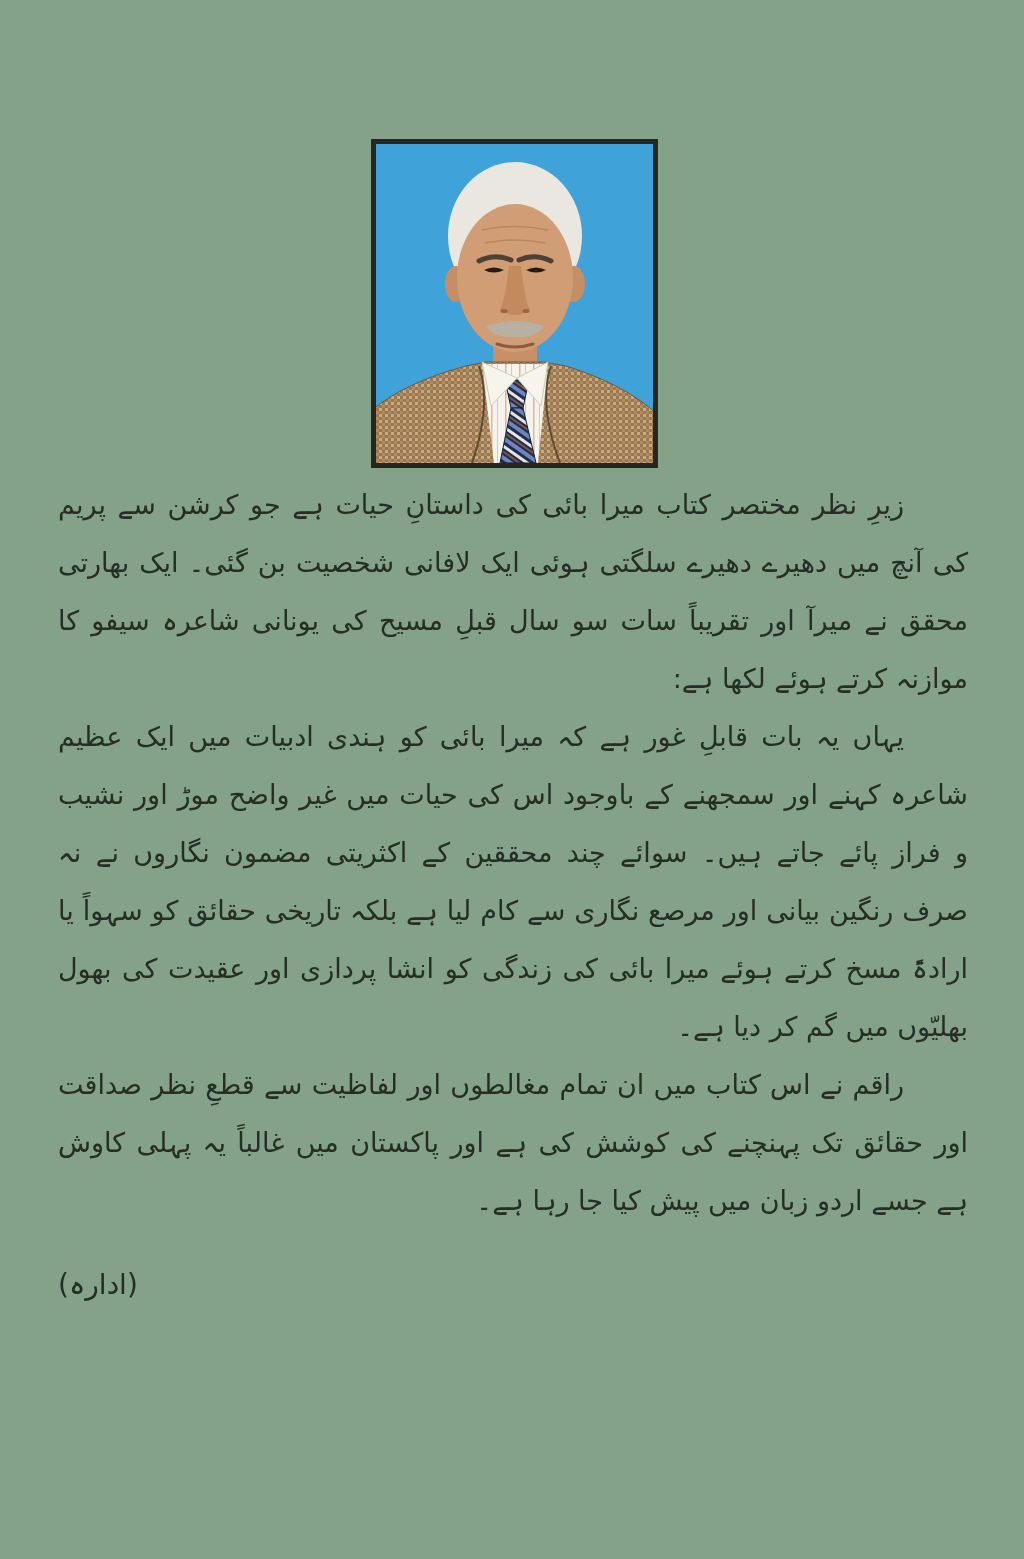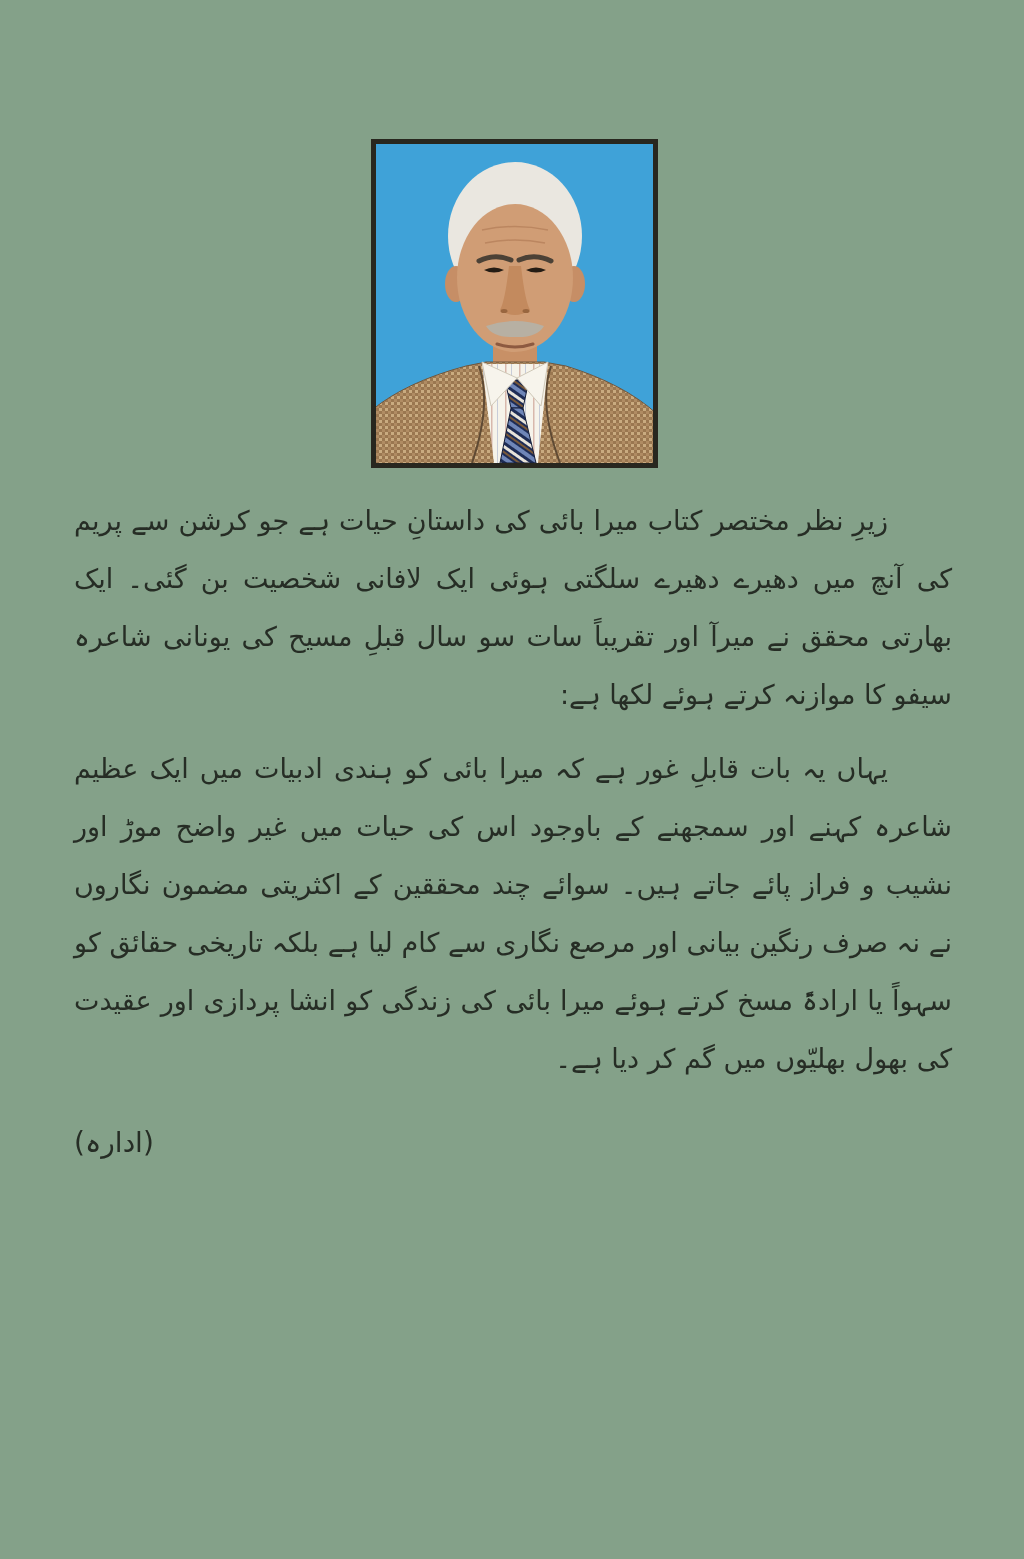--- a/index.html
+++ b/index.html
@@ -31,21 +31,21 @@
     right: 56px;
     left: 58px;
     top: 476px;
     direction: rtl;
     color: var(--ink, #262d25);
     font-size: 27px;
     line-height: 58px;
     text-align: justify;
     text-justify: inter-word;
   }
-  .text-block p { margin: 16px; text-indent: 64px; }
+  .text-block p { margin: 0; text-indent: 64px; }
   .text-block p.quote { margin: 0 64px 0 18px; text-indent: 96px; }
   .text-block p.signature {
     margin-top: 26px;
     text-indent: 0;
     text-align: left;
     font-size: 28px;
   }
 </style>
 </head>
 <body>
@@ -113,16 +113,17 @@
       <polygon points="135,264 147,264 160,319 124,319" fill="url(#tieP)" stroke="#141d38" stroke-width="1"></polygon>
 
       <path d="M106,218 L141,234 L115,262 Z" fill="#f7f4ec" stroke="#cfc8b8" stroke-width="1"></path>
       <path d="M172,218 L141,234 L165,262 Z" fill="#f7f4ec" stroke="#cfc8b8" stroke-width="1"></path>
     </svg>
   </div>
 
   <div class="text-block">
     <p>زیرِ نظر مختصر کتاب میرا بائی کی داستانِ حیات ہے جو کرشن سے پریم کی آنچ میں دھیرے دھیرے سلگتی ہوئی ایک لافانی شخصیت بن گئی۔ ایک بھارتی محقق نے میرآ اور تقریباً سات سو سال قبلِ مسیح کی یونانی شاعرہ سیفو کا موازنہ کرتے ہوئے لکھا ہے:</p>
     <p>یہاں یہ بات قابلِ غور ہے کہ میرا بائی کو ہندی ادبیات میں ایک عظیم شاعرہ کہنے اور سمجھنے کے باوجود اس کی حیات میں غیر واضح موڑ اور نشیب و فراز پائے جاتے ہیں۔ سوائے چند محققین کے اکثریتی مضمون نگاروں نے نہ صرف رنگین بیانی اور مرصع نگاری سے کام لیا ہے بلکہ تاریخی حقائق کو سہواً یا ارادۃً مسخ کرتے ہوئے میرا بائی کی زندگی کو انشا پردازی اور عقیدت کی بھول بھلیّوں میں گم کر دیا ہے۔</p>
+    <p>راقم نے اس کتاب میں ان تمام مغالطوں اور لفاظیت سے قطعِ نظر صداقت اور حقائق تک پہنچنے کی کوشش کی ہے اور پاکستان میں غالباً یہ پہلی کاوش ہے جسے اردو زبان میں پیش کیا جا رہا ہے۔</p>
     <p class="signature">(ادارہ)</p>
   </div>
 
 </div>
 
 </body></html>

